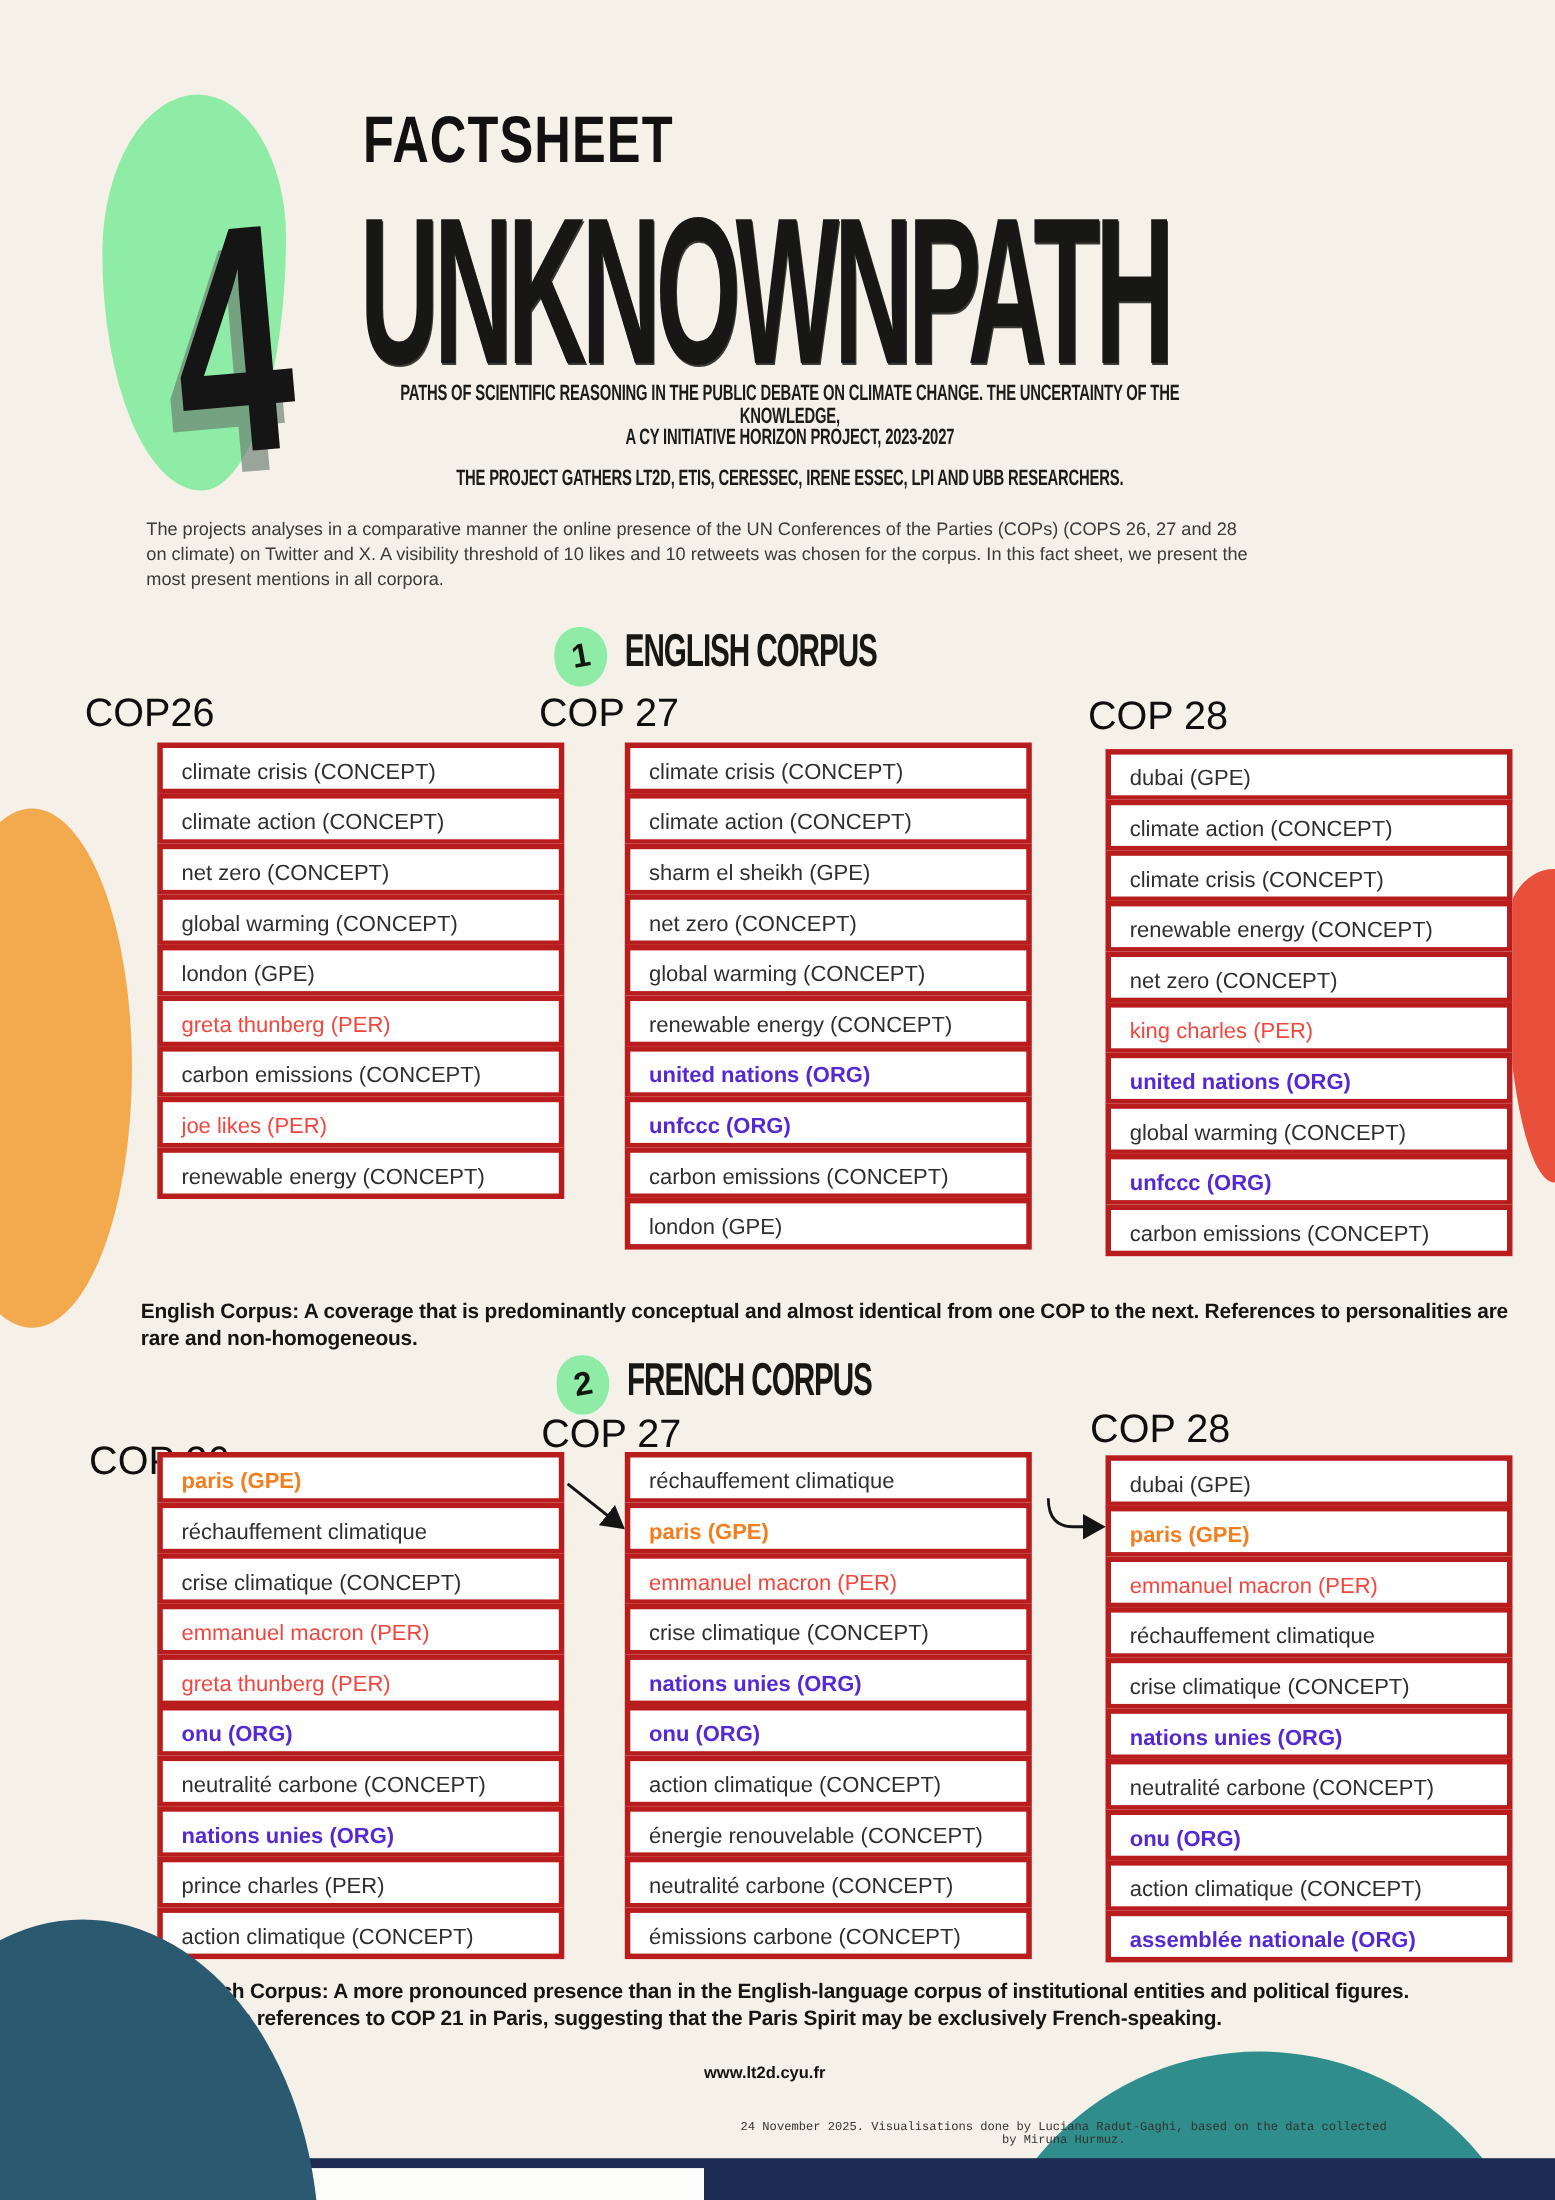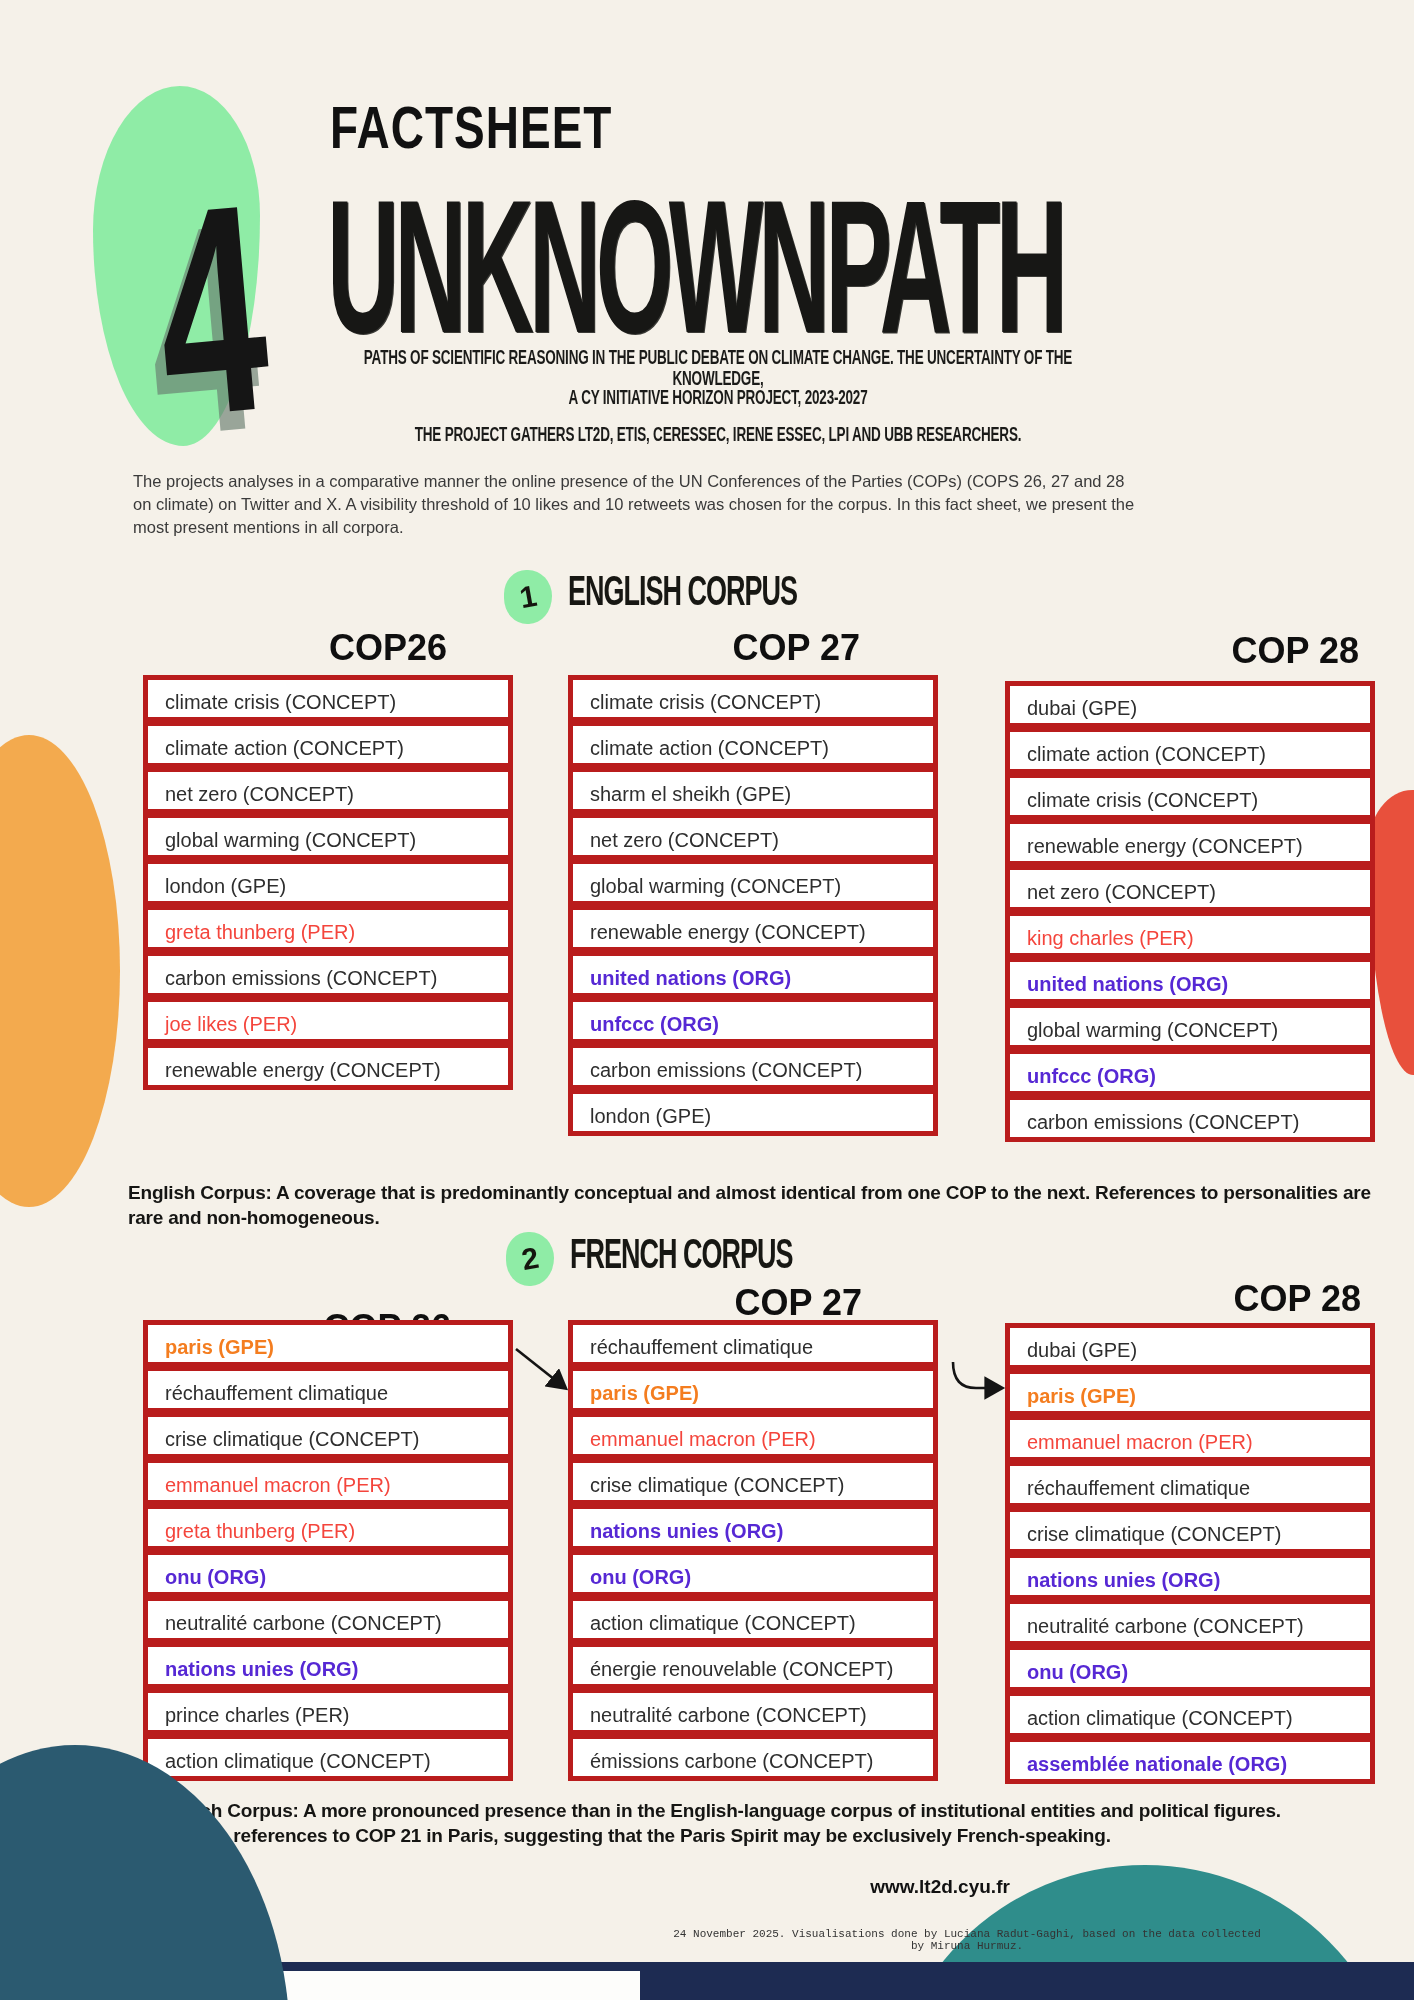--- a/index.html
+++ b/index.html
@@ -38,38 +38,38 @@
   .intro{position:absolute;left:133px;top:470px;width:1005px;font-size:16.5px;line-height:23px;
     color:#3a3a3a;z-index:2;}
 
   
   .badge{position:absolute;width:48px;height:54px;background:#8feca6;
     border-radius:48% 52% 50% 50% / 46% 50% 54% 50%;z-index:2;display:flex;align-items:center;justify-content:center;}
   .badge span{font-size:30px;font-weight:bold;color:#15150f;transform:rotate(-10deg);}
   .section-title{position:absolute;font-size:27px;font-weight:bold;letter-spacing:-1px;color:#171713;
     line-height:1;transform:scaleY(1.55);transform-origin:left top;z-index:2;}
 
-  .cop-header{position:absolute;width:370px;text-align:right;font-size:36px;font-weight:bold;
+  .cop-header{position:absolute;width:370px;text-align:left;font-size:36px;font-weight:normal;
     color:#0f0f0f;line-height:1;z-index:2;}
 
   
   .list{position:absolute;width:370px;z-index:2;}
   .row{box-sizing:border-box;height:47px;background:#ffffff;border:5px solid #b91c1c;margin-top:-1px;
     padding:9px 17px 0 17px;font-size:20px;line-height:27px;color:#2e2e2e;overflow:hidden;}
   .row:first-child{margin-top:0;}
   .row.person{color:#f4453c;}
   .row.org{color:#5628d4;font-weight:bold;}
   .row.place{color:#f47d1f;font-weight:bold;}
 
   .note{position:absolute;font-weight:bold;color:#151513;font-size:19px;line-height:25px;z-index:2;
     letter-spacing:-0.2px;}
   .note1{left:128px;top:1180px;width:1260px;}
   .note2{left:160px;top:1798px;width:1130px;}
 
-  .site{position:absolute;left:640px;top:1876px;width:600px;text-align:center;font-size:19px;
+  .site{position:absolute;left:640px;top:1876px;width:600px;text-align:left;font-size:15px;
     font-weight:600;color:#111;z-index:6;}
   .credits{position:absolute;left:667px;top:1928px;width:600px;text-align:center;font-size:11px;
     color:#333;z-index:6;font-family:Liberation Mono, monospace;}
 
   .arrow-svg{position:absolute;z-index:6;}
 </style>
 </head>
 <body>
 
 <div class="page">

